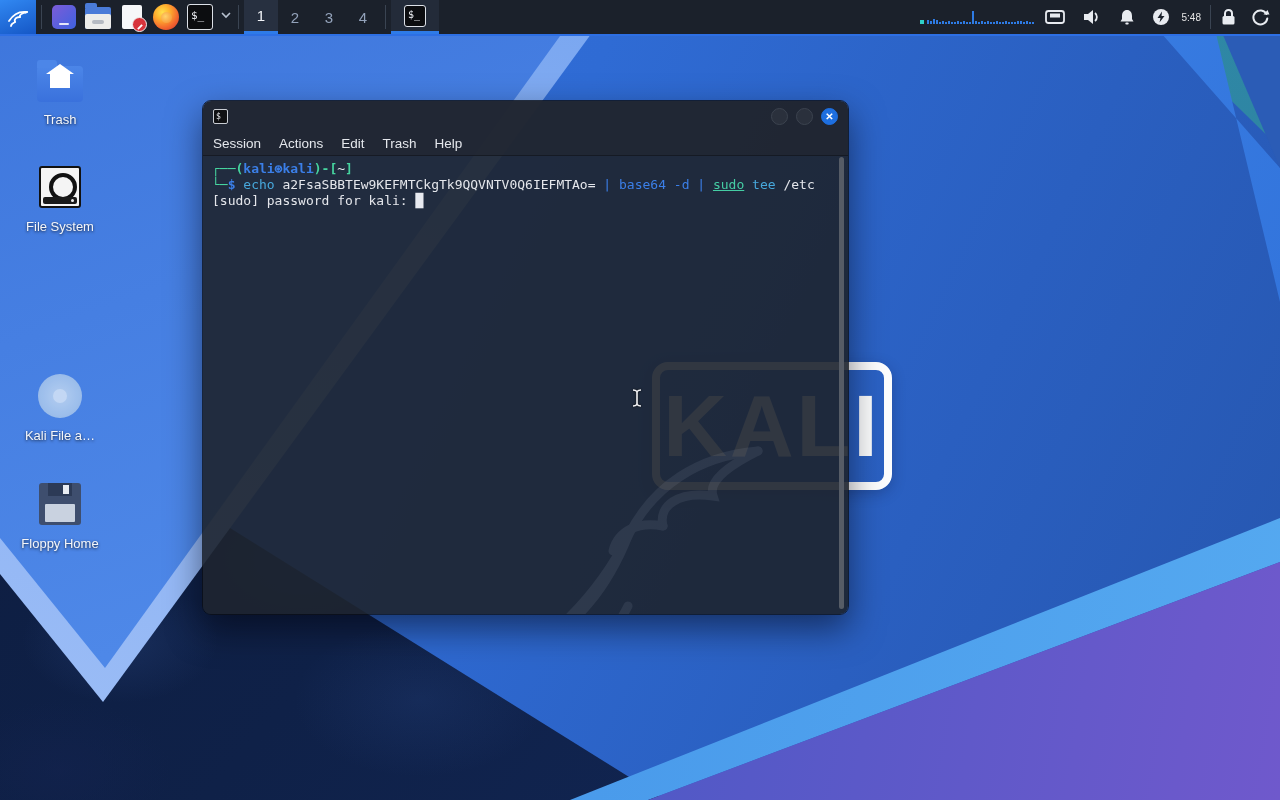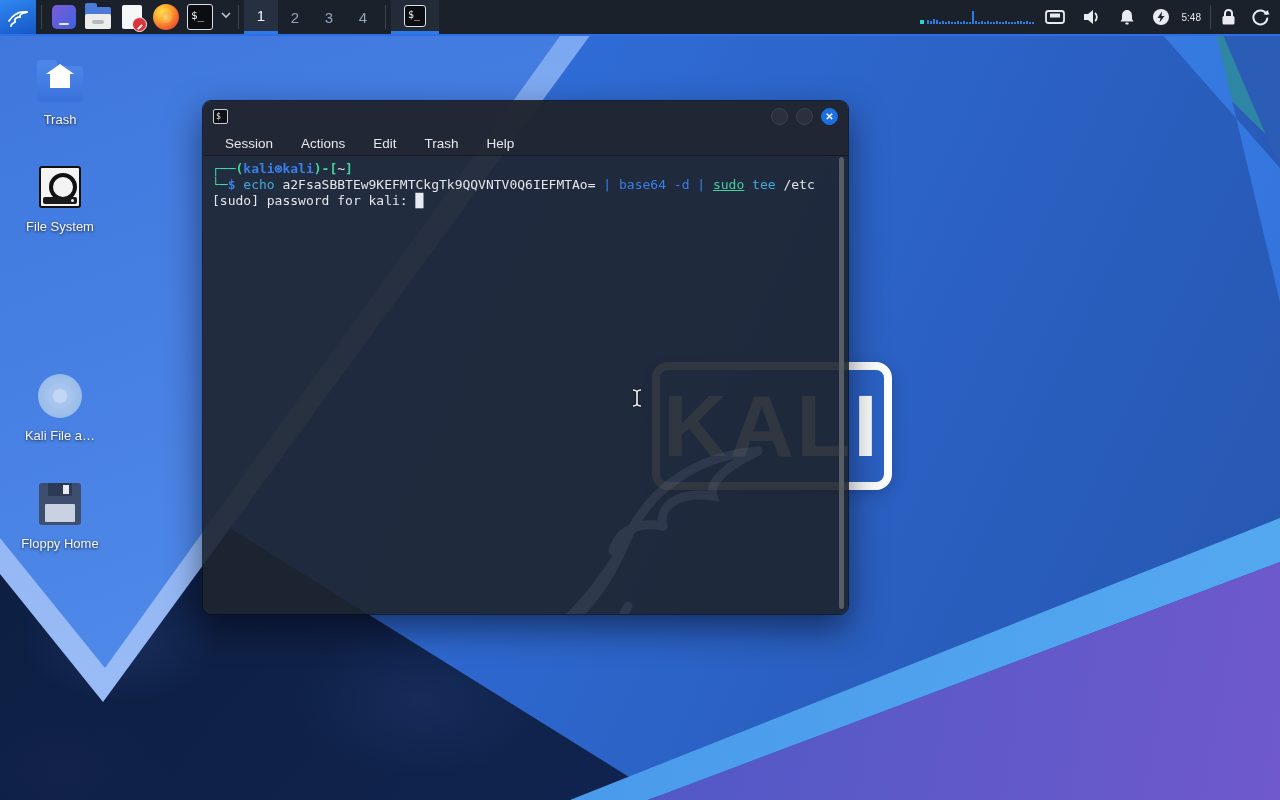--- a/index.html
+++ b/index.html
@@ -88,21 +88,21 @@
     color:#E8EAEF;font-size:8px;font-family:"DejaVu Sans Mono",monospace;line-height:13px;
     text-align:left;padding-left:2px;box-sizing:border-box;}
   .tt-title{position:absolute;left:0;right:0;text-align:center;color:#ECEEF2;font-size:12px;
     font-weight:bold;}
   .tt-btns{margin-left:auto;display:flex;gap:8px;z-index:2;}
   .tt-btn{width:17px;height:17px;border-radius:50%;background:#2A303C;border:1px solid #3C434F;
     box-sizing:border-box;}
   .tt-btn.close{background:#1E6FE0;border-color:#1E6FE0;color:#FFF;font-size:10px;font-weight:bold;
     line-height:15px;text-align:center;}
   .term-menubar{height:23px;background:rgba(33,38,49,.985);display:flex;align-items:center;
-    padding-left:14px;gap:12px;border-bottom:1px solid rgba(15,18,26,.6);}
+    padding-left:2px;gap:2px;border-bottom:1px solid rgba(15,18,26,.6);}
   .menu-item{color:#E4E7EC;font-size:13.5px;padding:2px 8px;border-radius:3px;}
   .term-content{position:relative;height:460px;background:rgba(30,36,47,.915);
     padding:5px 9px;box-sizing:border-box;font-family:"DejaVu Sans Mono",monospace;
     font-size:13px;line-height:16px;}
   .term-line{white-space:pre;}
   .seg-frame{color:#46D49F;font-weight:bold;}
   .seg-user{color:#3B7FE8;font-weight:bold;}
   .seg-blue{color:#3B7FE8;}
   .seg-cmd{color:#47A8DC;}
   .seg-sudo{color:#45CDA4;text-decoration:underline;}

